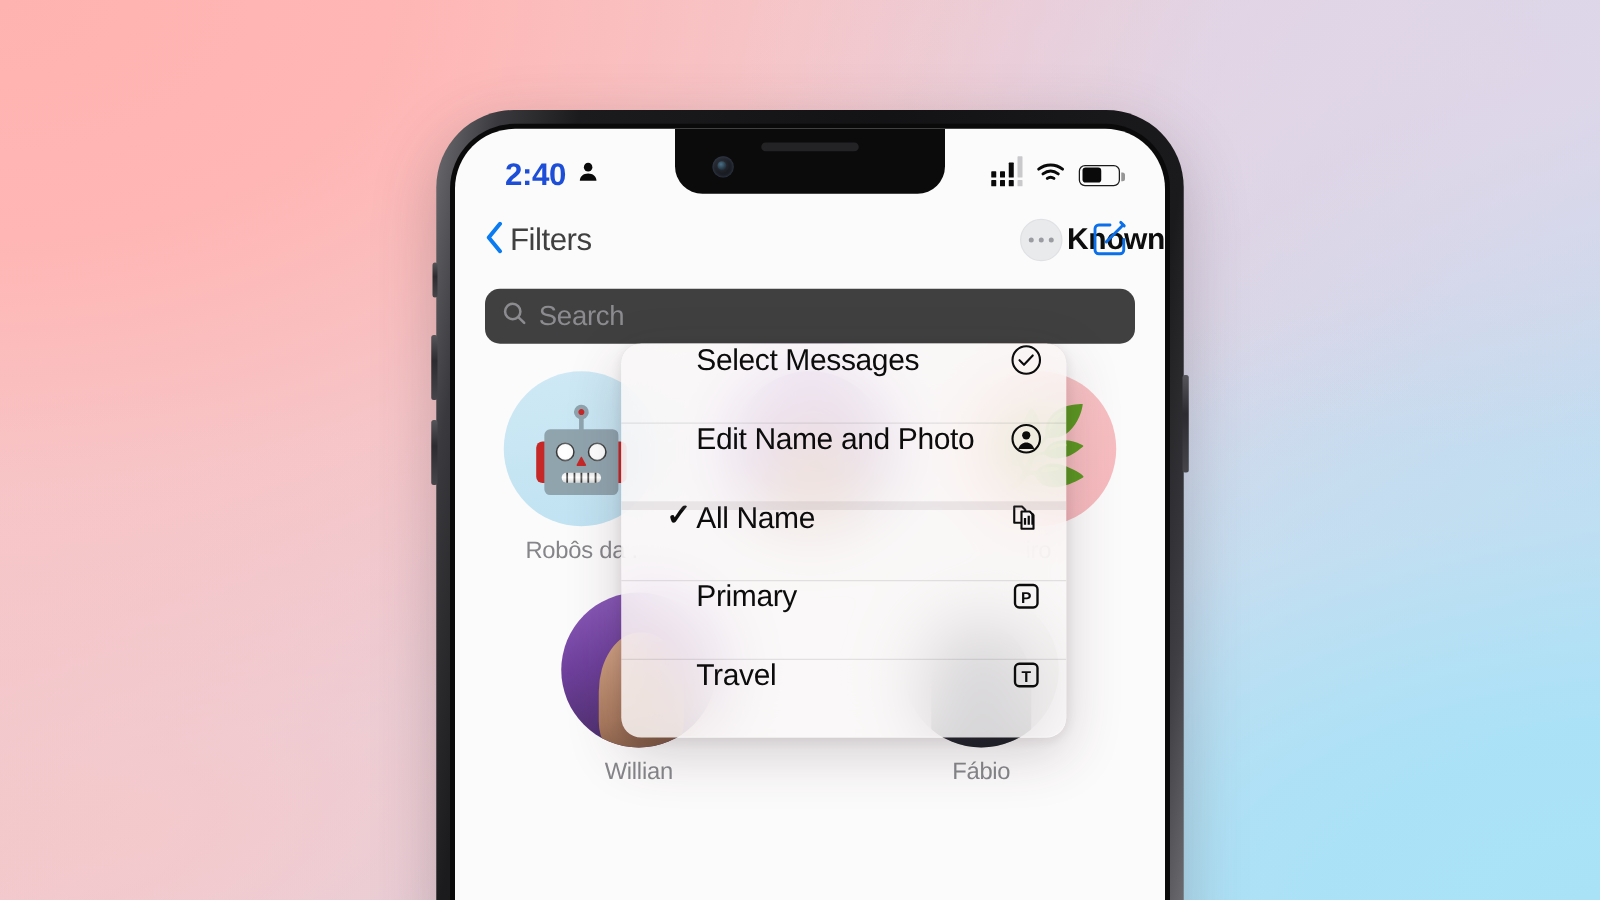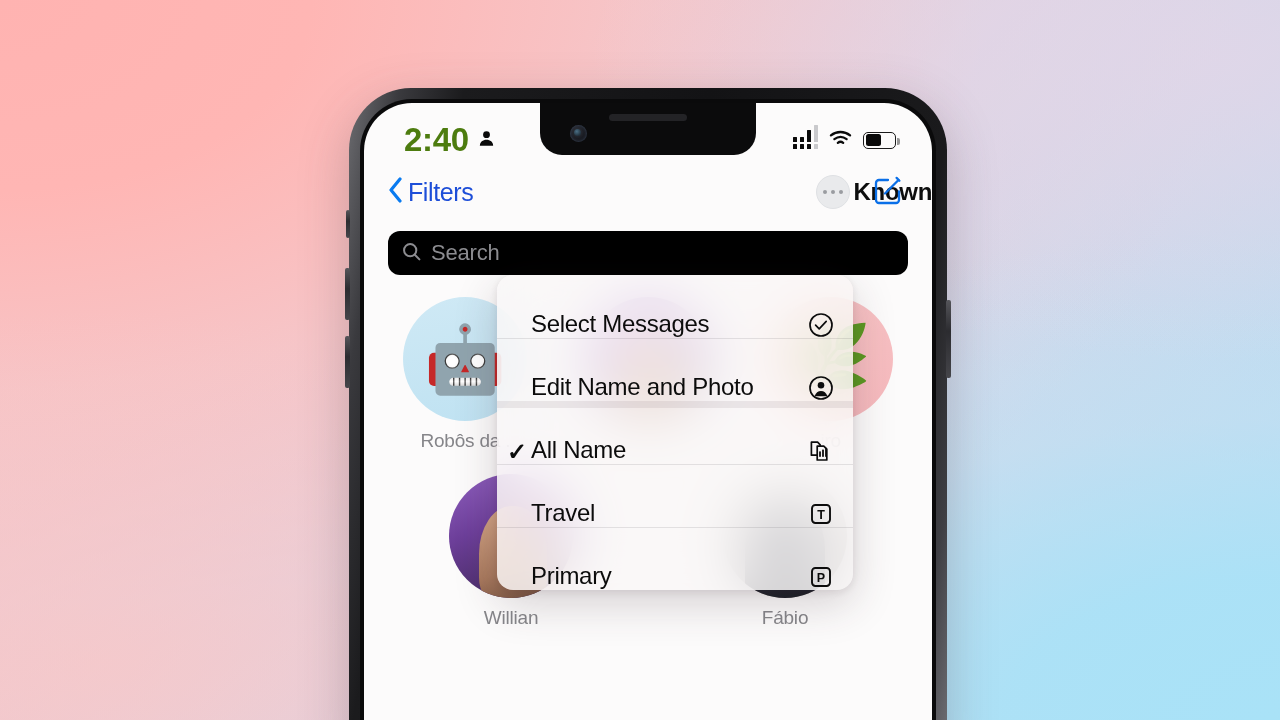--- a/index.html
+++ b/index.html
@@ -88,21 +88,21 @@
   }
 
   
   #statusbar {
     position: absolute; top: 0; left: 0; right: 0; height: 62px;
     display: flex; align-items: center; justify-content: space-between;
     padding: 12px 36px 0 40px;
     z-index: 30;
   }
   #status-left { display: flex; align-items: center; gap: 8px; }
-  #clock { font-size: 33px; font-weight: 600; color: #4d7c0f; letter-spacing: -0.3px; }
+  #clock { font-size: 25px; font-weight: 600; color: #1d4ed8; letter-spacing: -0.3px; }
   #status-right { display: flex; align-items: center; gap: 11px; }
 
   
   .cell { display: flex; align-items: flex-end; gap: 2.5px; height: 17px; }
   .cell .col { display: flex; flex-direction: column-reverse; gap: 2.5px; }
   .cell .dot { width: 4.5px; height: 4.5px; background: #0a0a0a; border-radius: 0.5px; }
   .cell .dot.dim { background: #c9c9cc; }
   .cell .bar { width: 4.5px; background: #0a0a0a; border-radius: 0.5px; }
   .cell .bar.dim { background: #c9c9cc; }
 
@@ -115,41 +115,41 @@
     content:''; position:absolute; right:-4.5px; top:5px;
     width: 3px; height: 7px; border-radius: 0 2px 2px 0; background: #1a1a1a; opacity:.45;
   }
 
   
   #navbar {
     position: absolute; top: 62px; left: 0; right: 0; height: 54px;
     display: flex; align-items: center; z-index: 25;
     padding: 0 28px 0 24px;
   }
-  #back { display: flex; align-items: center; gap: 5px; color: #1d4ed8; cursor: pointer; }
+  #back { display: flex; align-items: center; gap: 5px; color: #404040; cursor: pointer; }
   #back-label { font-size: 25px; letter-spacing: -0.4px; }
   #nav-title {
     position: absolute; left: 0; right: 0; text-align: right;
     font-size: 24px; font-weight: 700; color: #0d0d0d; letter-spacing: -0.3px;
     pointer-events: none;
   }
   #nav-right { margin-left: auto; display: flex; align-items: center; gap: 22px; z-index: 2; }
   #more-btn {
     width: 34px; height: 34px; border-radius: 50%;
     background: #e9eaec; border: 1px solid #dfe1e4;
     display: flex; align-items: center; justify-content: center; gap: 3.5px;
     cursor: pointer;
   }
   #more-btn .d { width: 4.5px; height: 4.5px; border-radius: 50%; background: #9a9ca1; }
 
   
   #content { position: absolute; top: 116px; left: 0; right: 0; bottom: 0; background: #fcfbfb; }
   #searchbar {
     margin: 12px 24px 0 24px; height: 44px; border-radius: 12px;
-    background: #000000; display: flex; align-items: center; gap: 9px; padding: 0 13px;
+    background: #404040; display: flex; align-items: center; gap: 9px; padding: 0 13px;
     cursor: text;
   }
   #search-placeholder { font-size: 22px; color: #8c8c90; letter-spacing: -0.2px; }
 
   .contact-grid { display: flex; padding: 22px 10px 0 10px; }
   .contact { flex: 1; display: flex; flex-direction: column; align-items: center; gap: 9px; cursor: pointer; }
   .av { width: 124px; height: 124px; border-radius: 50%; position: relative; overflow: hidden; }
   .av-name { font-size: 19px; color: #86868a; letter-spacing: -0.2px; white-space: nowrap; }
 
   .av-robot { background: linear-gradient(170deg,#cfe9f5 0%,#bfe2f2 100%); display:flex; align-items:center; justify-content:center; font-size: 66px; }
@@ -170,22 +170,22 @@
     overflow: hidden;
     z-index: 60;
     background: rgba(249,247,247,0.84);
     backdrop-filter: blur(26px) saturate(150%);
     -webkit-backdrop-filter: blur(26px) saturate(150%);
     box-shadow: 0 14px 44px rgba(60,40,50,0.20), 0 2px 10px rgba(60,40,50,0.10);
   }
   .mi {
     position: relative;
     height: 63px;
-    display: flex; align-items: flex-end;
-    padding: 0 17px 0 10px;
+    display: flex; align-items: flex-start;
+    padding: 0 17px 0 36px;
     cursor: pointer;
   }
   .mi + .mi::before {
     content:''; position:absolute; left:0; right:0; top:0; height:1px;
     background: rgba(60,60,67,0.13);
   }
   .mi.sep-thick::before { height: 7px; background: rgba(120,110,115,0.13); }
   .mi .check-slot { width: 24px; flex-shrink: 0; font-size: 24px; color: #0c0c0c; line-height: 1; font-weight: 600; }
   .mi .lbl { flex: 1; font-size: 24px; color: #0c0c0c; letter-spacing: -0.3px; white-space: nowrap; }
   .mi .ic { width: 30px; display: flex; align-items: center; justify-content: center; flex-shrink: 0; }
@@ -355,37 +355,37 @@
               <path d="M9.2 8.2h6.6l3 3v10.8H9.2z" fill="#f7f5f5"></path>
               <rect x="11.1" y="13.4" width="1.8" height="5.4" fill="#0c0c0c" stroke="none"></rect>
               <rect x="14.1" y="11.6" width="1.8" height="7.2" fill="#0c0c0c" stroke="none"></rect>
               <rect x="17.1" y="9.8" width="1.8" height="9" fill="#0c0c0c" stroke="none"></rect>
             </svg>
           </span>
         </div>
 
         <div class="mi">
           <span class="check-slot"></span>
+          <span class="lbl">Primary</span>
+          <span class="ic">
+            <svg width="26" height="26" viewBox="0 0 26 26">
+              <rect x="4" y="4" width="18" height="18" rx="3.4" fill="none" stroke="#0c0c0c" stroke-width="1.9"></rect>
+              <text x="13" y="18.4" font-family="Liberation Sans, sans-serif" font-size="12.5" font-weight="700" fill="#0c0c0c" text-anchor="middle">P</text>
+            </svg>
+          </span>
+        </div>
+
+        <div class="mi">
+          <span class="check-slot"></span>
           <span class="lbl">Travel</span>
           <span class="ic">
             <svg width="26" height="26" viewBox="0 0 26 26">
               <rect x="4" y="4" width="18" height="18" rx="3.4" fill="none" stroke="#0c0c0c" stroke-width="1.9"></rect>
               <text x="13" y="18.4" font-family="Liberation Sans, sans-serif" font-size="12.5" font-weight="700" fill="#0c0c0c" text-anchor="middle">T</text>
             </svg>
           </span>
         </div>
 
-        <div class="mi">
-          <span class="check-slot"></span>
-          <span class="lbl">Primary</span>
-          <span class="ic">
-            <svg width="26" height="26" viewBox="0 0 26 26">
-              <rect x="4" y="4" width="18" height="18" rx="3.4" fill="none" stroke="#0c0c0c" stroke-width="1.9"></rect>
-              <text x="13" y="18.4" font-family="Liberation Sans, sans-serif" font-size="12.5" font-weight="700" fill="#0c0c0c" text-anchor="middle">P</text>
-            </svg>
-          </span>
-        </div>
-
       </div>
 
     </div>
   </div>
 </div>
 
 </body></html>

